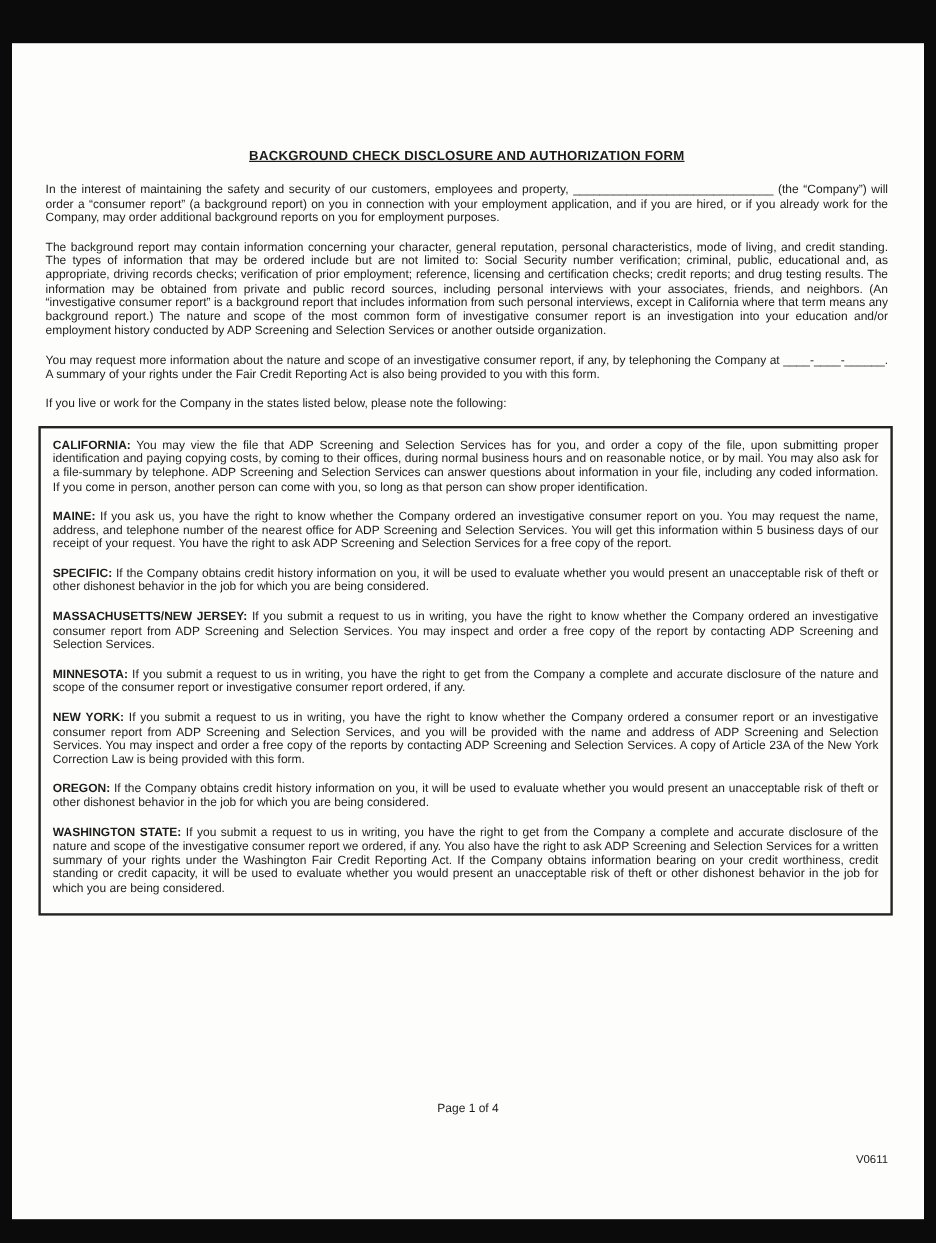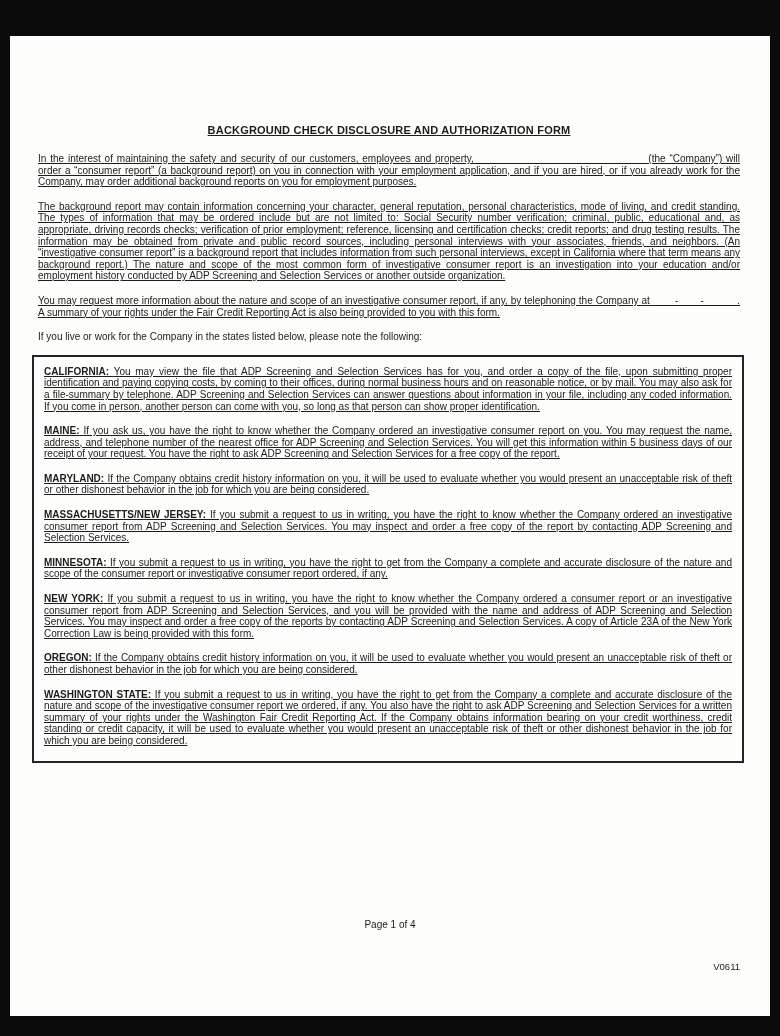--- a/index.html
+++ b/index.html
@@ -33,21 +33,20 @@
     text-align: center;
     text-decoration: underline;
     letter-spacing: 0.2px;
     margin-bottom: 17px;
   }
   .para {
     font-size: 10px;
     line-height: 11.6px;
     text-align: justify;
     margin-bottom: 13px;
-    text-decoration: underline;
   }
   .section-header {
     font-size: 11px;
     font-weight: bold;
     text-align: center;
     text-decoration: underline;
     letter-spacing: 0.2px;
     margin: 6px 0 15px 0;
   }
   .notices-intro {
@@ -59,21 +58,20 @@
     border: 2px solid #242424;
     margin-left: -6px;
     margin-right: -4px;
     padding: 9px 10px 1px 10px;
   }
   .notice {
     font-size: 10px;
     line-height: 11.6px;
     text-align: justify;
     margin-bottom: 13px;
-    text-decoration: underline;
   }
   .notice .state-label {
     font-weight: bold;
   }
   .page-number {
     position: absolute;
     left: 0;
     right: 0;
     bottom: 86px;
     text-align: center;
@@ -104,21 +102,21 @@
 
 
       <p class="notices-intro">If you live or work for the Company in the states listed below, please note the following:</p>
 
       <div class="notice-box">
 
         <p class="notice"><strong class="state-label">CALIFORNIA:</strong> <span>You may view the file that ADP Screening and Selection Services has for you, and order a copy of the file, upon submitting proper identification and paying copying costs, by coming to their offices, during normal business hours and on reasonable notice, or by mail. You may also ask for a file-summary by telephone. ADP Screening and Selection Services can answer questions about information in your file, including any coded information. If you come in person, another person can come with you, so long as that person can show proper identification.</span></p>
 
         <p class="notice"><strong class="state-label">MAINE:</strong> <span>If you ask us, you have the right to know whether the Company ordered an investigative consumer report on you. You may request the name, address, and telephone number of the nearest office for ADP Screening and Selection Services. You will get this information within 5 business days of our receipt of your request. You have the right to ask ADP Screening and Selection Services for a free copy of the report.</span></p>
 
-        <p class="notice"><strong class="state-label">MARYLAND:</strong> <span>If the Company obtains credit history information on you, it will be used to evaluate whether you would present an unacceptable risk of theft or other dishonest behavior in the job for which you are being considered.</span></p>
+        <p class="notice"><strong class="state-label">SPECIFIC:</strong> <span>If the Company obtains credit history information on you, it will be used to evaluate whether you would present an unacceptable risk of theft or other dishonest behavior in the job for which you are being considered.</span></p>
 
         <p class="notice"><strong class="state-label">MASSACHUSETTS/NEW JERSEY:</strong> <span>If you submit a request to us in writing, you have the right to know whether the Company ordered an investigative consumer report from ADP Screening and Selection Services. You may inspect and order a free copy of the report by contacting ADP Screening and Selection Services.</span></p>
 
         <p class="notice"><strong class="state-label">MINNESOTA:</strong> <span>If you submit a request to us in writing, you have the right to get from the Company a complete and accurate disclosure of the nature and scope of the consumer report or investigative consumer report ordered, if any.</span></p>
 
         <p class="notice"><strong class="state-label">NEW YORK:</strong> <span>If you submit a request to us in writing, you have the right to know whether the Company ordered a consumer report or an investigative consumer report from ADP Screening and Selection Services, and you will be provided with the name and address of ADP Screening and Selection Services. You may inspect and order a free copy of the reports by contacting ADP Screening and Selection Services. A copy of Article 23A of the New York Correction Law is being provided with this form.</span></p>
 
         <p class="notice"><strong class="state-label">OREGON:</strong> <span>If the Company obtains credit history information on you, it will be used to evaluate whether you would present an unacceptable risk of theft or other dishonest behavior in the job for which you are being considered.</span></p>
 
         <p class="notice"><strong class="state-label">WASHINGTON STATE:</strong> <span>If you submit a request to us in writing, you have the right to get from the Company a complete and accurate disclosure of the nature and scope of the investigative consumer report we ordered, if any. You also have the right to ask ADP Screening and Selection Services for a written summary of your rights under the Washington Fair Credit Reporting Act. If the Company obtains information bearing on your credit worthiness, credit standing or credit capacity, it will be used to evaluate whether you would present an unacceptable risk of theft or other dishonest behavior in the job for which you are being considered.</span></p>

